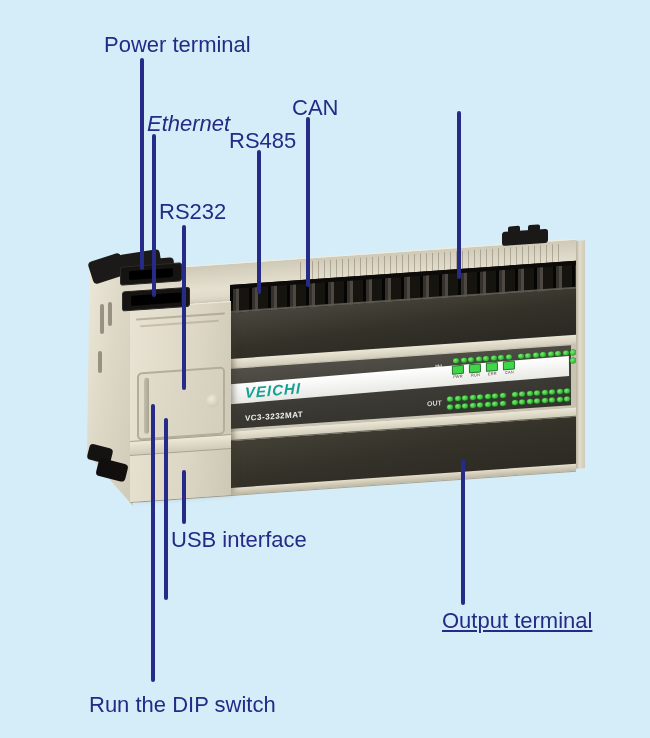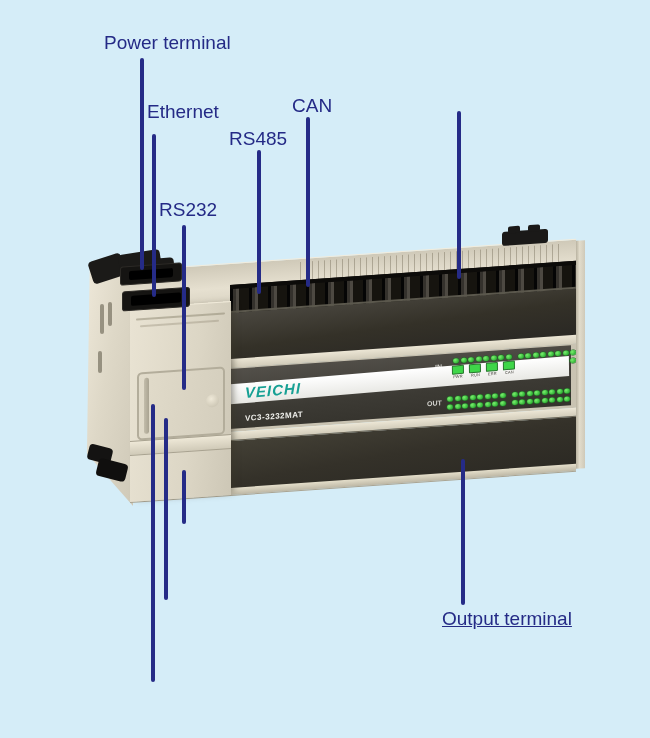--- a/index.html
+++ b/index.html
@@ -8,26 +8,26 @@
     background:#d5edf8;
     font-family:"Liberation Sans", sans-serif;
     position:relative;
   }
   .stage{position:absolute;inset:0;}
 
   
   .lbl{
     position:absolute;
     color:#242a86;
-    font-size:19px;
+    font-size:22px;
     white-space:nowrap;
     line-height:1.1;
   }
   #lbl-power{left:104px;top:33px;}
-  #lbl-ethernet{left:147px;top:102px;}
+  #lbl-ethernet{left:147px;top:112px;font-style:italic;}
   #lbl-rs232{left:159px;top:200px;}
   #lbl-rs485{left:229px;top:129px;}
   #lbl-can{left:292px;top:96px;}
   #lbl-input{left:423px;top:87px;}
   #lbl-usb{left:171px;top:528px;}
   #lbl-termres{left:156px;top:605px;}
   #lbl-rundip{left:89px;top:693px;}
   #lbl-output{left:442px;top:609px;text-decoration:underline;}
 
   
@@ -345,15 +345,17 @@
   <div class="line" id="ln-usb"></div>
   <div class="line" id="ln-termres"></div>
   <div class="line" id="ln-rundip"></div>
   <div class="line" id="ln-output"></div>
 
   <div class="lbl" id="lbl-power">Power terminal</div>
   <div class="lbl" id="lbl-ethernet">Ethernet</div>
   <div class="lbl" id="lbl-rs232">RS232</div>
   <div class="lbl" id="lbl-rs485">RS485</div>
   <div class="lbl" id="lbl-can">CAN</div>
+  <div class="lbl" id="lbl-usb">USB interface</div>
+  <div class="lbl" id="lbl-rundip">Run the DIP switch</div>
   <div class="lbl" id="lbl-output">Output terminal</div>
 
 </div>
 
 </body></html>

